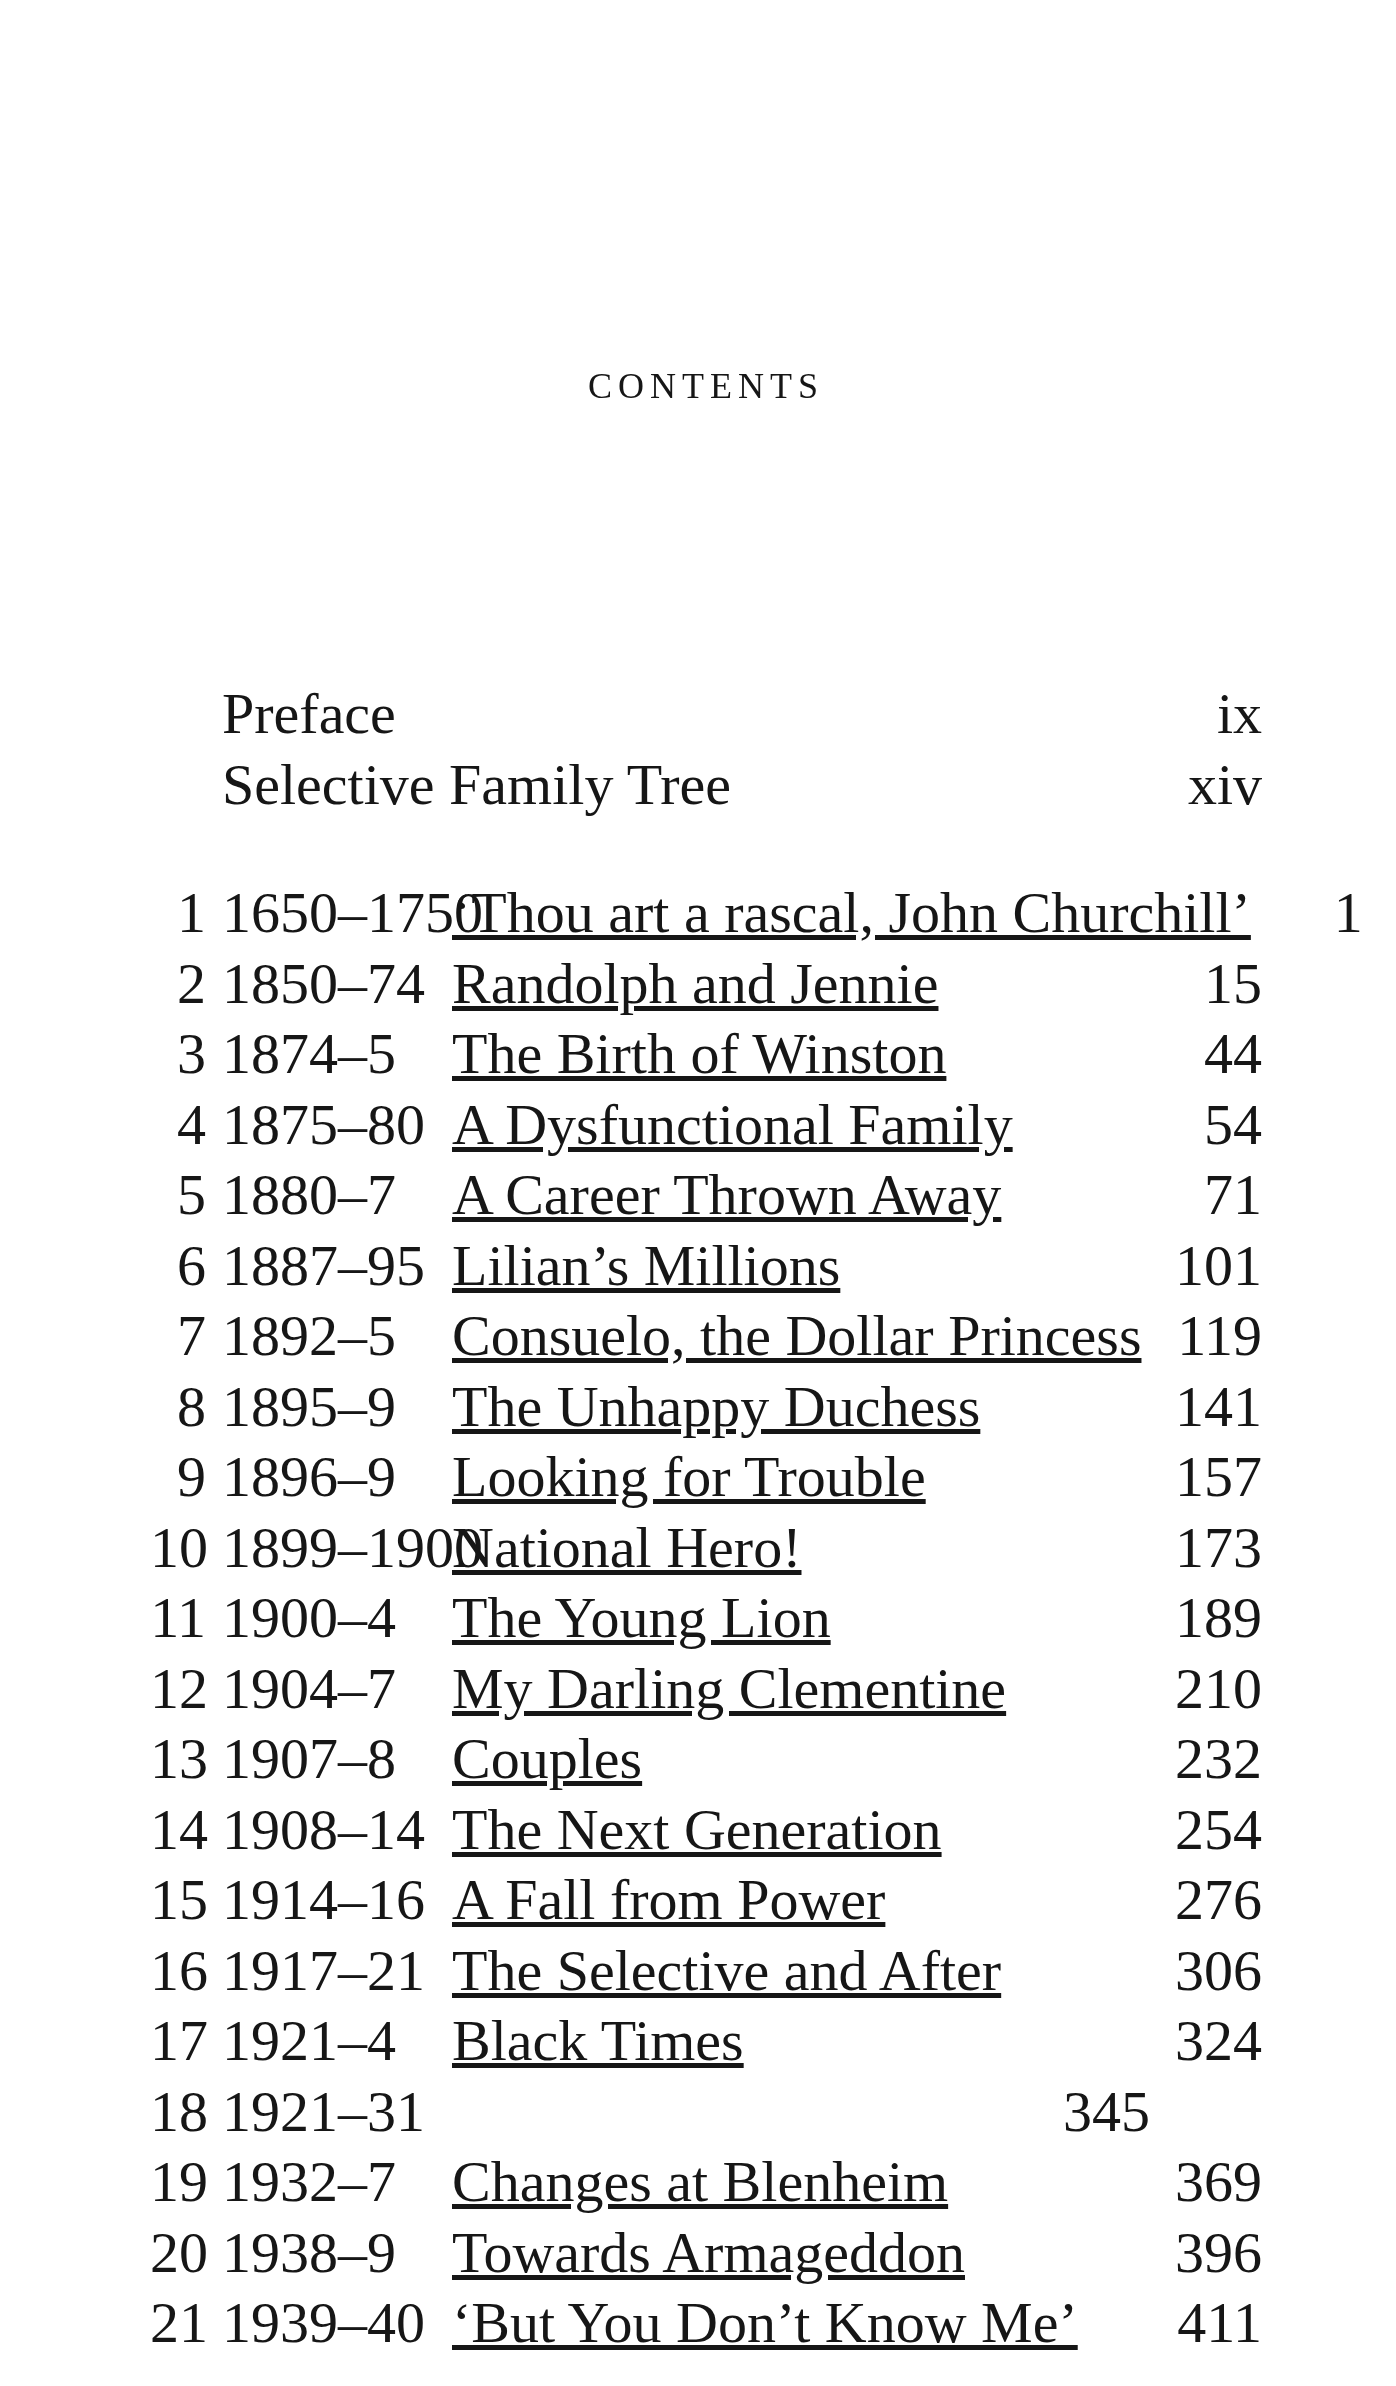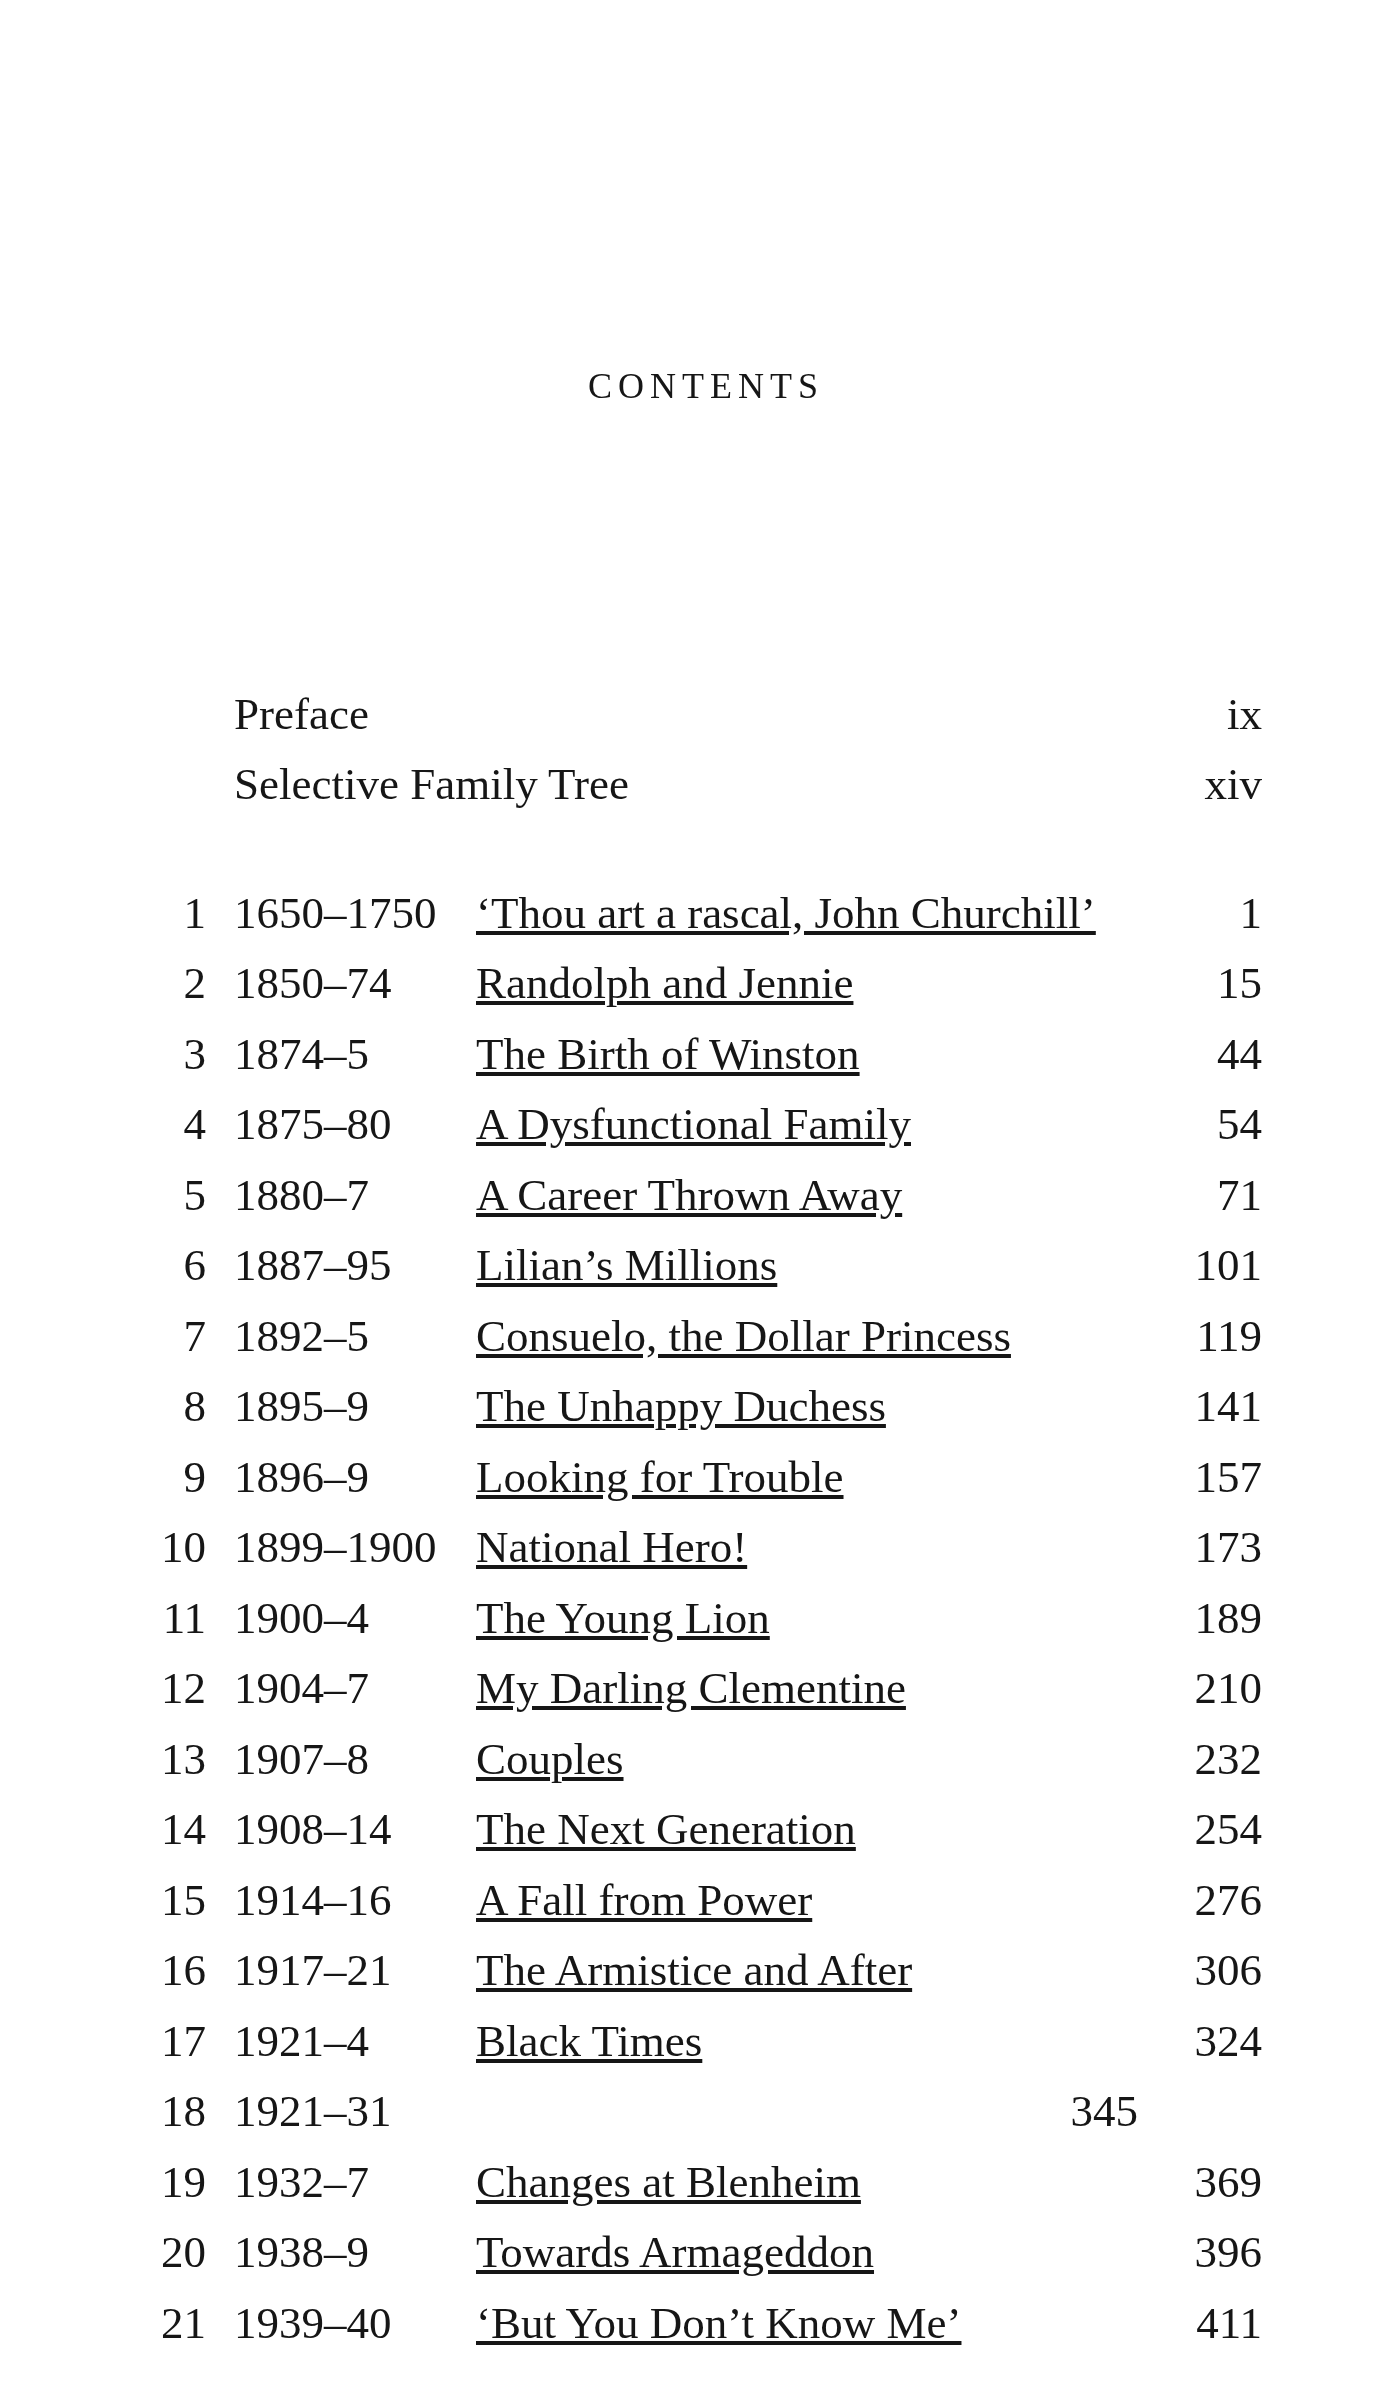--- a/index.html
+++ b/index.html
@@ -31,24 +31,23 @@
     margin-top: 265px;
   }
   .chapter-list {
     margin-top: 58px;
   }
   .row {
     display: grid;
     grid-template-columns: 56px 238px 1fr 112px;
     height: 70.5px;
     align-items: center;
-    font-size: 45px;
+    font-size: 58px;
     line-height: 1;
     white-space: nowrap;
-    gap: 12px;
   }
   .col-num {
     text-align: right;
     font-feature-settings: "onum" 1;
   }
   .col-years {
     padding-left: 16px;
     font-feature-settings: "onum" 1;
   }
   .col-label {
@@ -187,21 +186,21 @@
   <div class="row">
     <span class="col-num">15</span>
     <span class="col-years">1914–16</span>
     <span class="col-title">A Fall from Power</span>
     <span class="col-page">276</span>
   </div>
 
   <div class="row">
     <span class="col-num">16</span>
     <span class="col-years">1917–21</span>
-    <span class="col-title">The Armistice and After</span>
+    <span class="col-title">The Selective and After</span>
     <span class="col-page">306</span>
   </div>
 
   <div class="row">
     <span class="col-num">17</span>
     <span class="col-years">1921–4</span>
     <span class="col-title">Black Times</span>
     <span class="col-page">324</span>
   </div>
 

